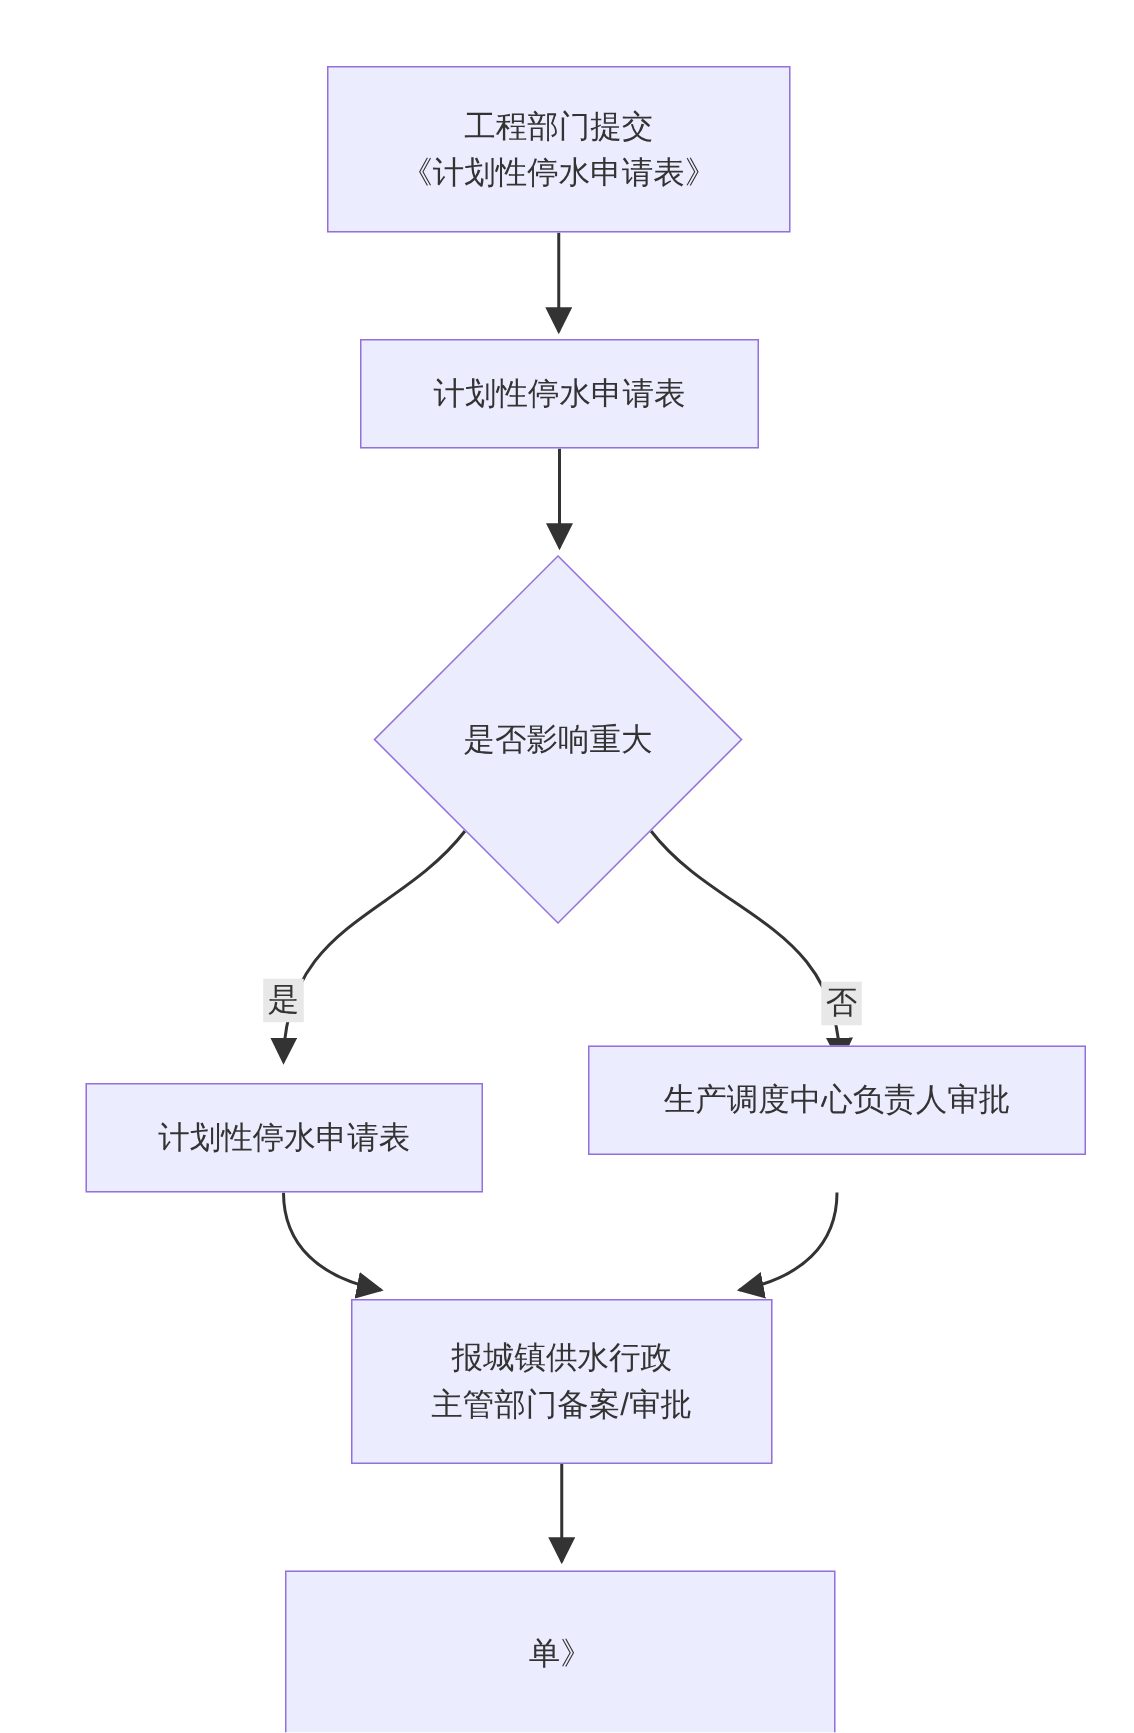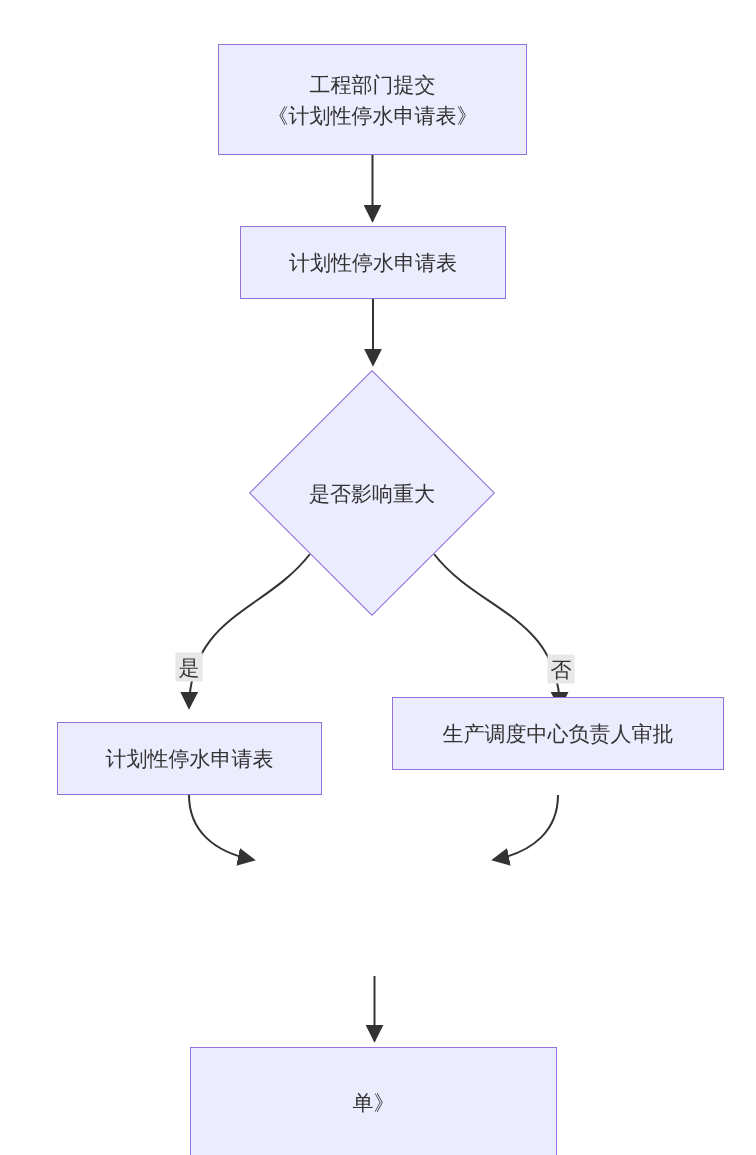--- a/index.html
+++ b/index.html
@@ -130,18 +130,22 @@
   <span class="edge-label edge-label-no">否</span>
 
   <div class="node node-leader">
     <span>计划性停水申请表</span>
   </div>
 
   <div class="node node-manager">
     <span>生产调度中心负责人审批</span>
   </div>
 
+  <div class="node node-report">
+    <span>报城镇供水行政</span>
+    <span>主管部门备案/审批</span>
+  </div>
 
   <div class="node node-order">
     <span>单》</span>
   </div>
 
 </div>
 
 </body></html>

